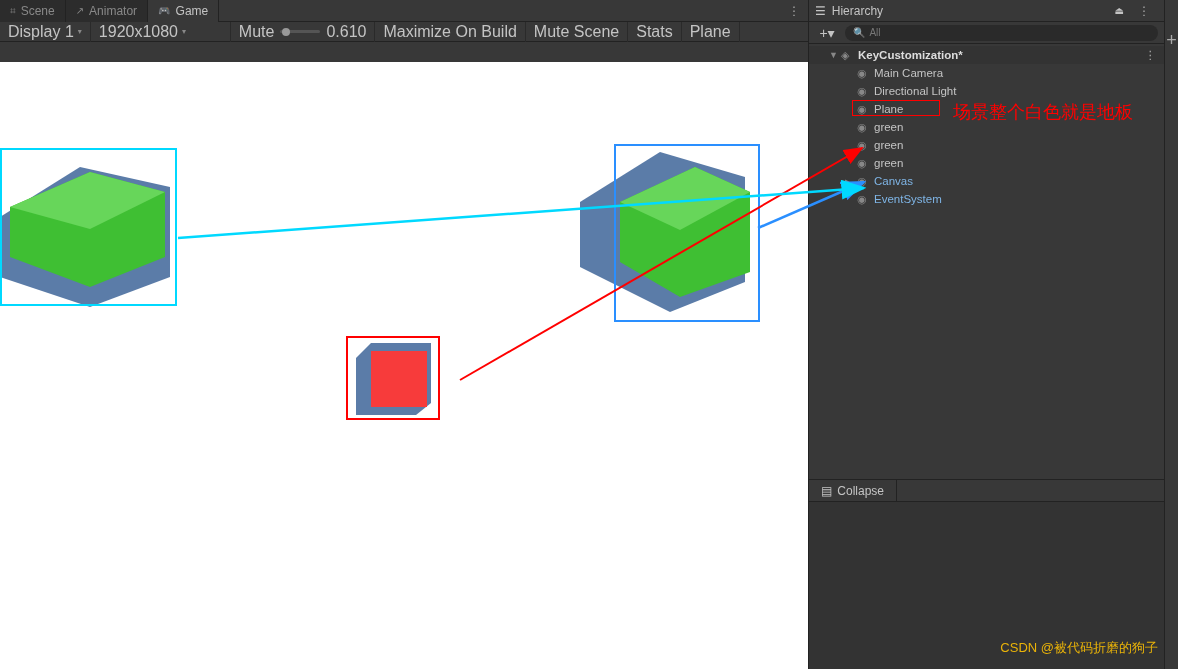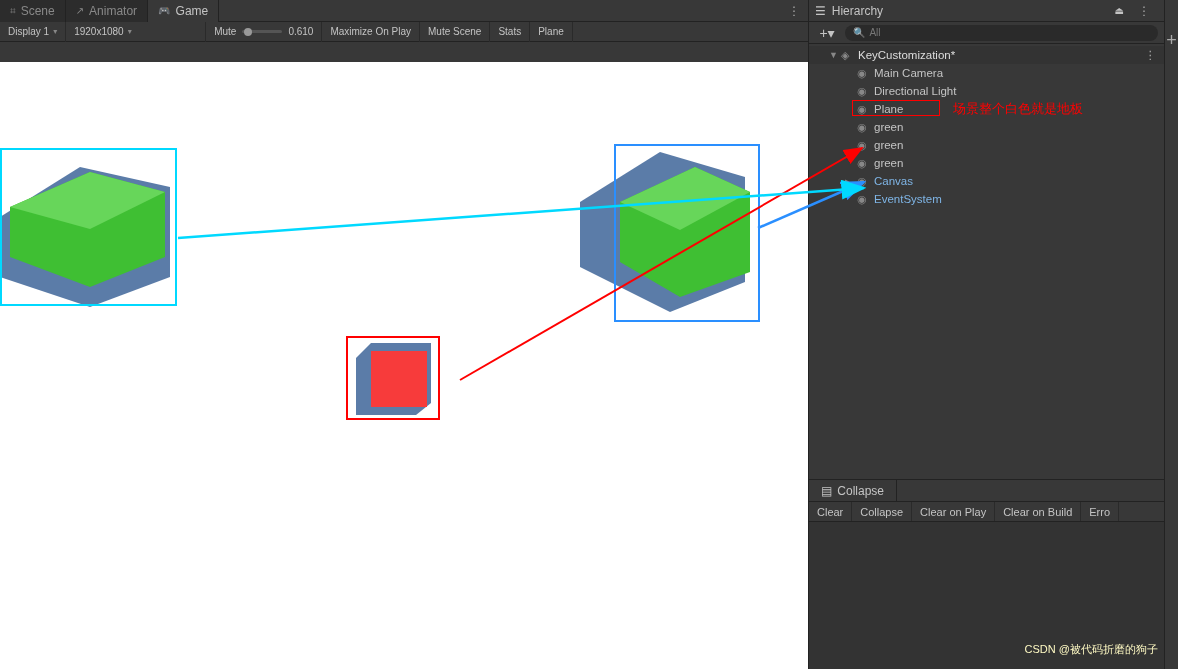--- a/index.html
+++ b/index.html
@@ -9,58 +9,58 @@
   .left-panel { width: 808px; display: flex; flex-direction: column; }
   .right-panel { flex: 1; display: flex; flex-direction: column; border-left: 1px solid #222; }
   
   .tab-bar { display: flex; background: #383838; height: 22px; border-bottom: 1px solid #222; align-items: center; }
   .tab { padding: 0 10px; height: 22px; display: flex; align-items: center; gap: 5px; cursor: pointer; color: #888; background: #2c2c2c; border-right: 1px solid #222; }
   .tab.active { background: #383838; color: #c4c4c4; }
   .tab-spacer { flex: 1; }
   .tab-icon { font-size: 10px; }
   .more-icon { padding: 0 8px; color: #aaa; }
   
-  .toolbar { display: flex; background: #383838; height: 20px; border-bottom: 1px solid #222; align-items: center; font-size: 10px; }
+  .toolbar { display: flex; background: #383838; height: 20px; border-bottom: 1px solid #222; align-items: center; font-size: 16px; }
   .toolbar-item { padding: 0 8px; height: 20px; display: flex; align-items: center; border-right: 1px solid #2a2a2a; cursor: pointer; }
   .toolbar-item.dropdown::after { content: '▾'; margin-left: 4px; font-size: 8px; color: #888; }
   .slider-track { width: 40px; height: 3px; background: #555; margin: 0 6px; border-radius: 2px; position: relative; }
   .slider-thumb { width: 8px; height: 8px; background: #999; border-radius: 50%; position: absolute; top: -2.5px; left: 2px; }
   
   .game-view { flex: 1; background: #fff; position: relative; overflow: hidden; }
   
   .cube-container { position: absolute; }
   .annotation-box { position: absolute; border: 2px solid; pointer-events: none; }
-  .annotation-text { position: absolute; color: #ff0000; font-size: 13px; font-weight: normal; }
+  .annotation-text { position: absolute; color: #ff0000; font-size: 18px; font-weight: normal; }
   
   .hierarchy-header { display: flex; align-items: center; height: 22px; background: #383838; padding: 0 6px; gap: 6px; border-bottom: 1px solid #222; }
   .hierarchy-header .lock { margin-left: auto; font-size: 10px; }
   .hierarchy-toolbar { display: flex; align-items: center; height: 22px; padding: 0 6px; gap: 6px; border-bottom: 1px solid #222; }
   .add-btn { width: 24px; text-align: center; font-size: 14px; cursor: pointer; }
   .search-box { flex: 1; background: #2a2a2a; border-radius: 10px; height: 16px; padding: 0 8px; display: flex; align-items: center; gap: 4px; font-size: 10px; color: #777; }
   
   .hierarchy-tree { flex: 1; overflow: auto; padding-top: 2px; }
   .tree-item { display: flex; align-items: center; height: 18px; padding-left: 20px; cursor: pointer; font-size: 11.5px; position: relative; }
   .tree-item .arrow { width: 12px; font-size: 9px; color: #888; }
   .tree-item .obj-icon { width: 14px; font-size: 11px; color: #888; margin-right: 3px; }
   .tree-item .obj-icon.scene { color: #888; }
   .tree-item.child { padding-left: 48px; }
   .scene-row { background: #333; }
-  .scene-label { font-weight: normal; color: #ddd; }
+  .scene-label { font-weight: bold; color: #ddd; }
   .scene-more { margin-left: auto; margin-right: 8px; color: #aaa; }
   .prefab { color: #7fb5e6; }
   .plane-highlight { position: absolute; left: 43px; top: 56px; width: 88px; height: 16px; border: 1.5px solid #ff0000; pointer-events: none; }
   
   .console-panel { height: 190px; display: flex; flex-direction: column; border-top: 1px solid #222; }
   .console-tabs { display: flex; height: 22px; background: #383838; border-bottom: 1px solid #222; }
   .console-tab { padding: 0 12px; display: flex; align-items: center; gap: 5px; background: #2c2c2c; border-right: 1px solid #222; }
   .console-tab.active { background: #383838; }
   .console-toolbar { display: flex; height: 20px; align-items: center; border-bottom: 1px solid #222; font-size: 11px; overflow: hidden; }
   .console-body { flex: 1; background: #333; }
   
-  .watermark { position: absolute; bottom: 12px; right: 20px; color: #fef9c3; font-size: 11px; }
+  .watermark { position: absolute; bottom: 12px; right: 20px; color: #eab308; font-size: 13px; }
   .overlay-lines { position: absolute; top: 0; left: 0; pointer-events: none; }
   .right-sliver { width: 14px; background: #383838; border-left: 1px solid #222; display: flex; flex-direction: column; align-items: center; padding-top: 30px; }
   .right-sliver div { font-size: 18px; color: #aaa; }
 </style>
 </head>
 <body>
 
 <div class="main-area">
   <div class="left-panel">
     <div class="tab-bar">
@@ -82,21 +82,21 @@
     <div class="toolbar">
       <div class="toolbar-item dropdown">Display 1</div>
       <div class="toolbar-item dropdown" style="min-width:140px">1920x1080</div>
       <div class="toolbar-item">
         <span>Mute</span>
         <div class="slider-track">
             <div class="slider-thumb"></div>
           </div>
         <span>0.610</span>
       </div>
-      <div class="toolbar-item">Maximize On Play</div>
+      <div class="toolbar-item">Maximize On Build</div>
       <div class="toolbar-item">Mute Scene</div>
       <div class="toolbar-item">Stats</div>
       <div class="toolbar-item">Plane</div>
     </div>
     <div class="game-view">
 
       <div style="position:absolute;left:0;top:0;width:100%;height:20px;background:#383838;"></div>
 
       <svg class="cube-container" style="left:-10px;top:115px;" width="190" height="160">
         <polygon points="10,60 90,10 180,30 180,120 100,150 10,120" fill="#5b7ca8"></polygon>
@@ -177,27 +177,20 @@
       <div class="plane-highlight"></div>
       <div class="annotation-text" style="left:144px;top:56px;">场景整个白色就是地板</div>
     </div>
 
     <div class="console-panel">
       <div class="console-tabs">
         <div class="console-tab active">
             <span>▤</span>
             <span>Collapse</span>
           </div>
-      </div>
-      <div class="console-toolbar">
-        <div class="toolbar-item">Clear</div>
-        <div class="toolbar-item">Collapse</div>
-        <div class="toolbar-item">Clear on Play</div>
-        <div class="toolbar-item">Clear on Build</div>
-        <div class="toolbar-item">Erro</div>
       </div>
       <div class="console-body"></div>
     </div>
   </div>
   <div class="right-sliver">
     <div>+</div>
   </div>
 </div>
 
 <svg class="overlay-lines" width="1178" height="669">

